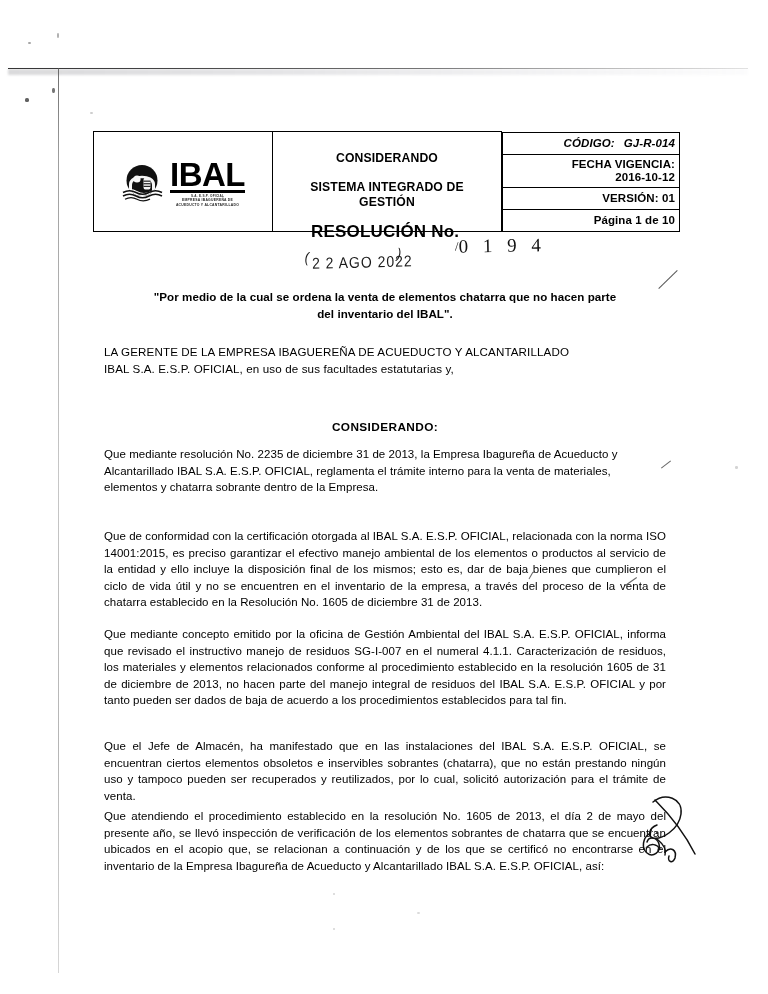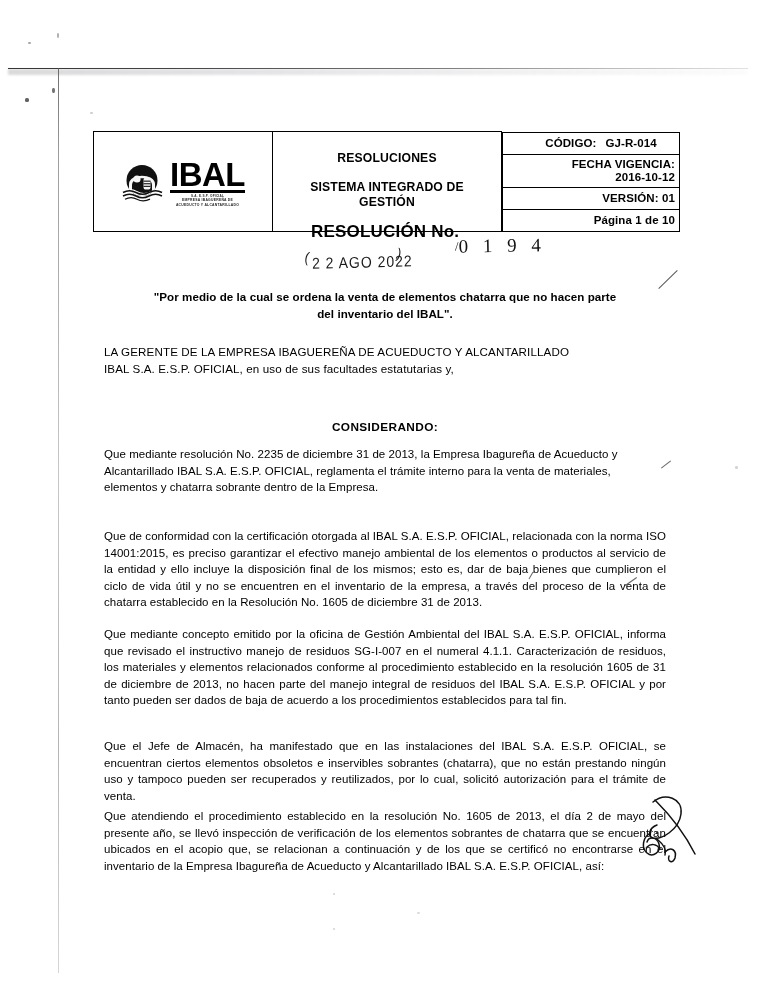--- a/index.html
+++ b/index.html
@@ -92,21 +92,21 @@
     border: 1.6px solid #000;
     height: 21px;
     font-size: 11.5px;
     font-weight: bold;
     letter-spacing: .1px;
     text-align: right;
     padding: 0 4px 0 3px;
     white-space: nowrap;
     line-height: 1.05;
   }
-  .meta-tbl td.codigo { text-align: center; padding-left: 24px; }
+  .meta-tbl td.codigo { text-align: right; padding-left: 24px; font-style: italic; }
   .codigo .k { margin-right: 9px; }
   .meta-tbl td.fecha  { height: 32px; text-align: right; }
   .fecha .k { display: block; }
   .fecha .v { display: block; font-weight: bold; }
 
   .title-cell-inner {
     padding: 8px 6px 9px;
     font-size: 12.2px;
     font-weight: bold;
     line-height: 1.3;
@@ -334,21 +334,21 @@
             <div class="logo-rule"></div>
             <div class="logo-sub1">S.A. E.S.P. OFICIAL</div>
             <div class="logo-sub2">EMPRESA IBAGUEREÑA DE</div>
             <div class="logo-sub3">ACUEDUCTO Y ALCANTARILLADO</div>
           </div>
         </div>
       </td>
 
       <td class="c-title">
         <div class="title-cell-inner">
-          <div>RESOLUCIONES</div>
+          <div>CONSIDERANDO</div>
           <div class="l2">SISTEMA INTEGRADO DE</div>
           <div>GESTIÓN</div>
         </div>
       </td>
 
       <td class="c-meta">
         <table class="meta-tbl">
           <tbody>
                 <tr>
             <td class="codigo">

